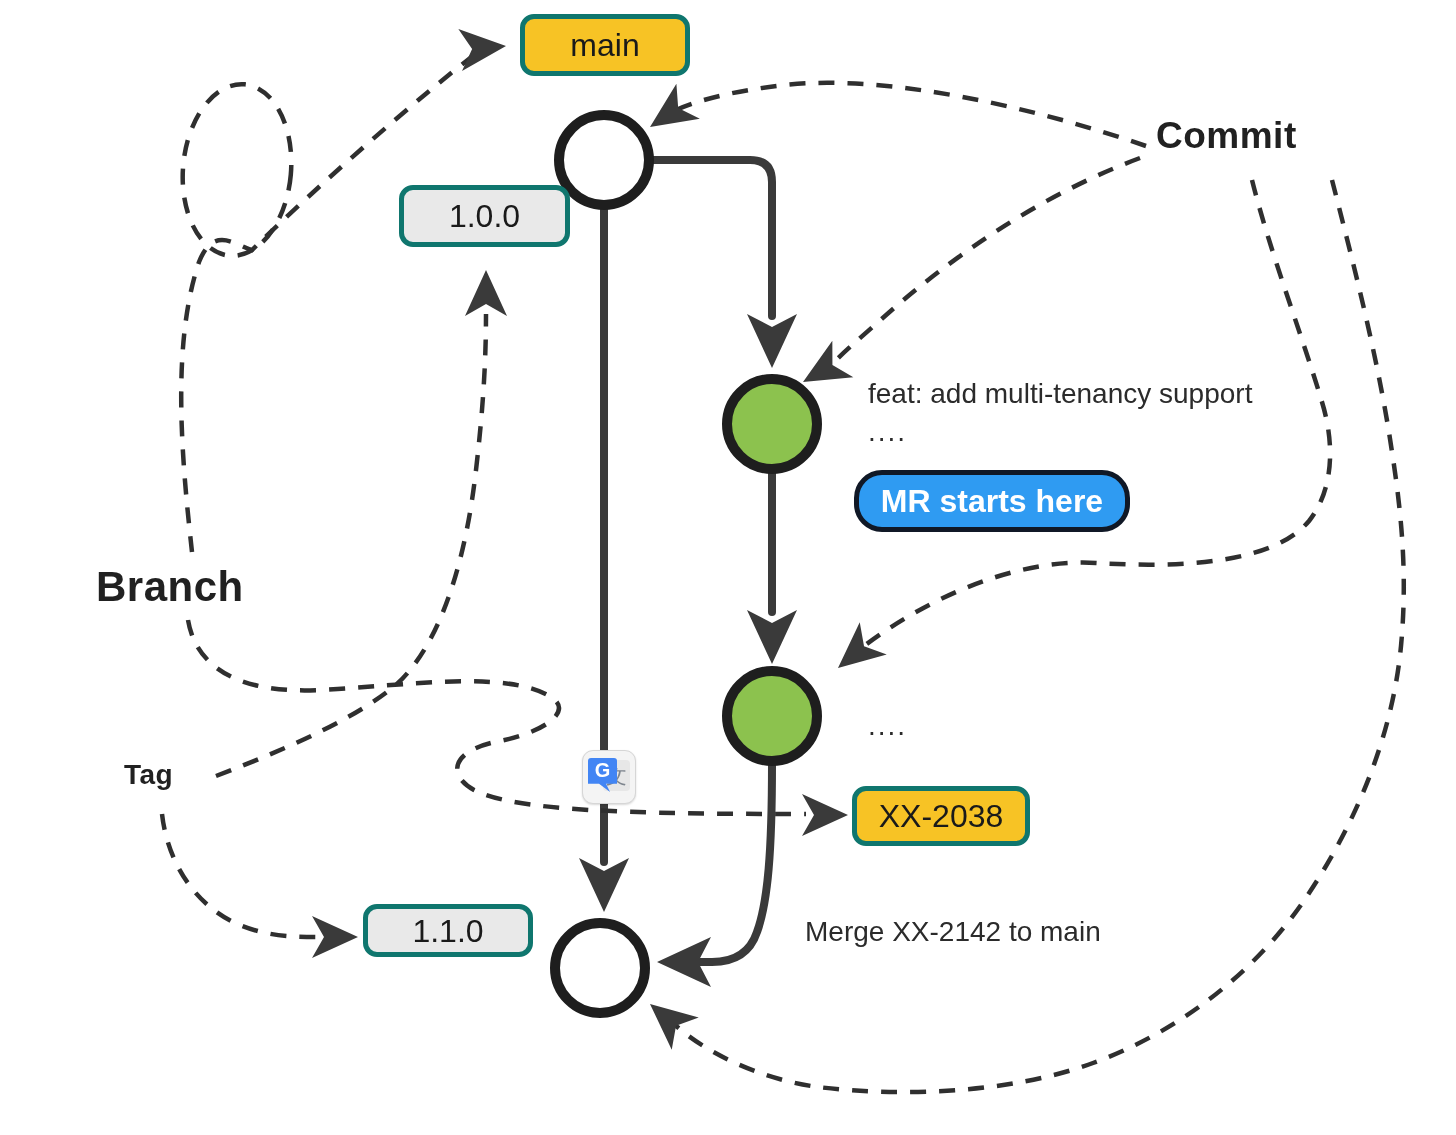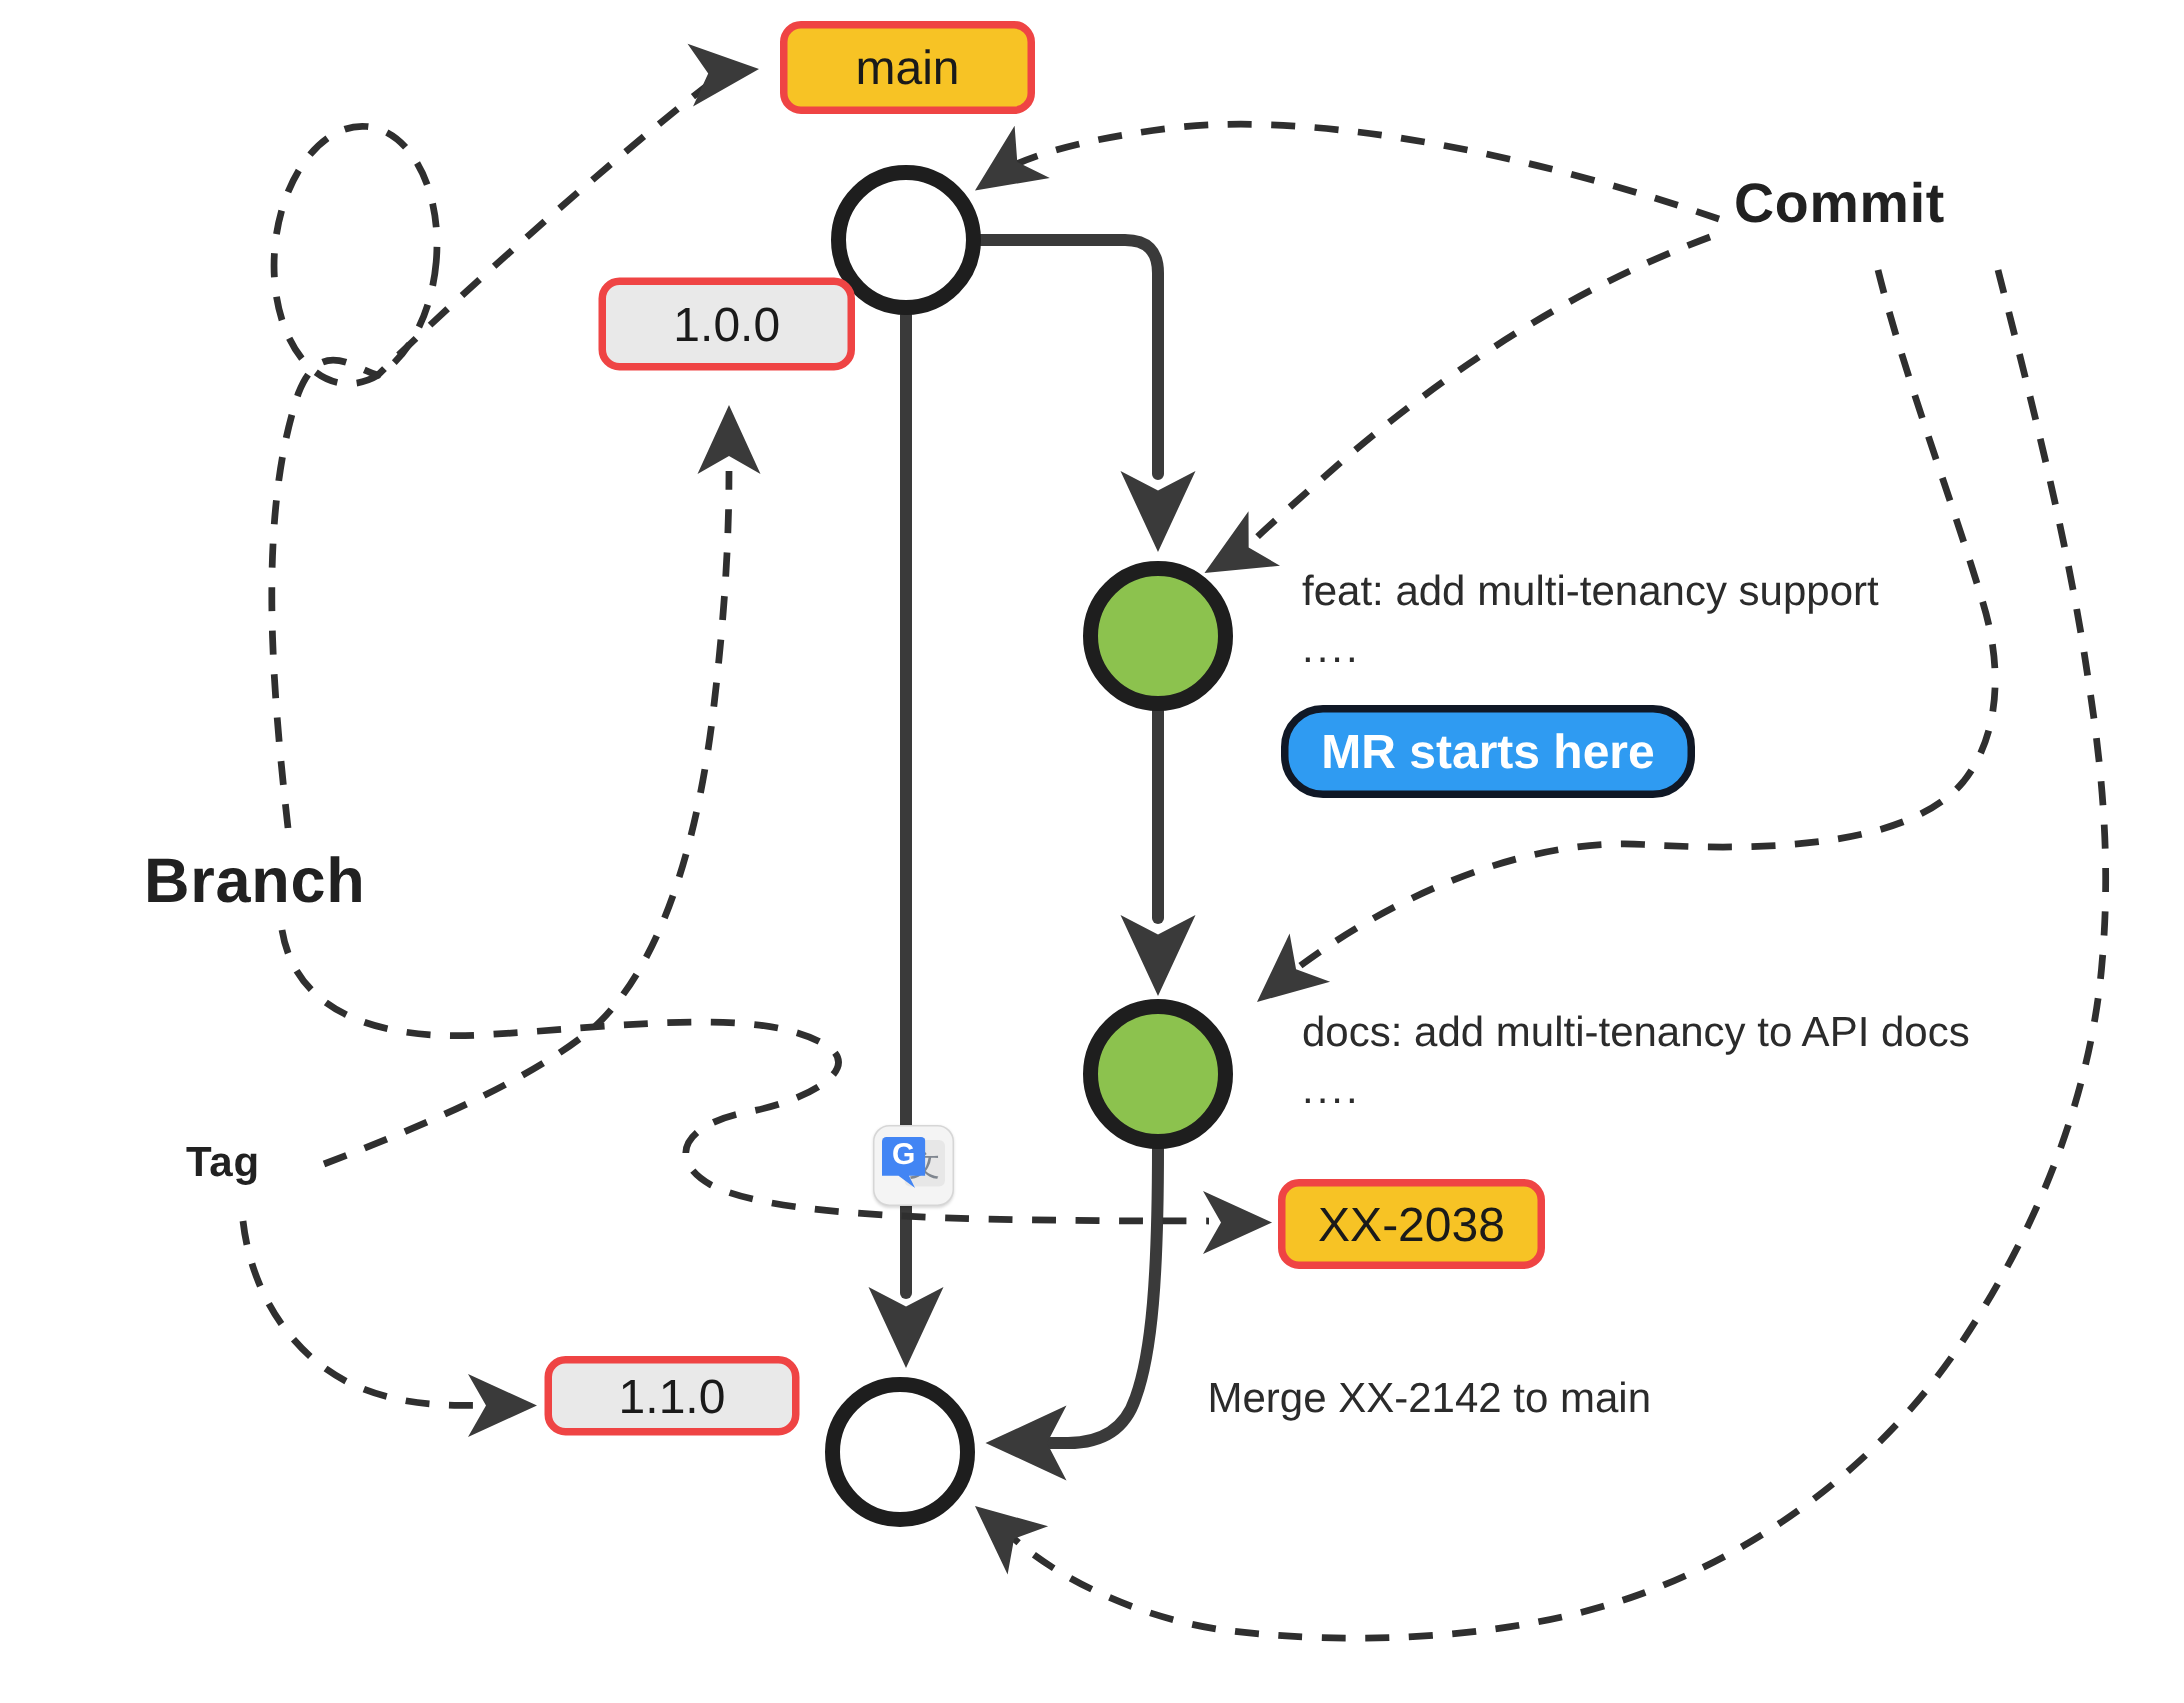--- a/index.html
+++ b/index.html
@@ -10,21 +10,21 @@
   #wires{position:absolute;left:0;top:0;width:100%;height:100%;}
   .dashed{fill:none;stroke:#2f2f2f;stroke-width:4.5;stroke-dasharray:16 13;stroke-linecap:butt;}
   .solid{fill:none;stroke:#3a3a3a;stroke-width:8;stroke-linecap:round;}
   .ahead{fill:#3a3a3a;stroke:none;}
   .node{stroke:#1e1e1e;stroke-width:10;}
   .node.white{fill:#ffffff;}
   .node.green{fill:#8CC24E;}
 
   .box{
     position:absolute;display:flex;align-items:center;justify-content:center;
-    border:5px solid #ef4444;border-radius:14px;font-size:32px;line-height:1;
+    border:5px solid #0f766e;border-radius:14px;font-size:32px;line-height:1;
     box-sizing:border-box;color:#1a1a1a;
   }
   .box.yellow{background:#F7C325;}
   .box.gray{background:#E9E9E9;}
   .box.blue{background:#2F9BF2;border-color:#101826;color:#ffffff;font-weight:bold;border-radius:28px;}
 
   .legend{
     position:absolute;font-weight:bold;font-size:37px;line-height:1.1;color:#212121;
     letter-spacing:0.5px;white-space:nowrap;
   }
@@ -119,21 +119,20 @@
     <span>1.1.0</span>
   </div>
 
   <div class="legend" style="left:1156px;top:116px;">Commit</div>
   <div class="legend" style="left:96px;top:564px;font-size:42px;">Branch</div>
   <div class="legend" style="left:124px;top:760px;font-size:28px;">Tag</div>
 
   <div class="note" style="left:868px;top:378px;">feat: add multi-tenancy support</div>
   <div class="ellipsis" style="left:868px;top:416px;">....</div>
 
-  <div class="note" style="left:868px;top:672px;">docs: add multi-tenancy to API docs</div>
   <div class="ellipsis" style="left:868px;top:710px;">....</div>
 
   <div class="note" style="left:805px;top:916px;">Merge XX-2142 to main</div>
 
   <div class="gt-icon">
     <div class="gt-zh">文</div>
     <div class="gt-flag">
       <span>G</span>
     </div>
   </div>

